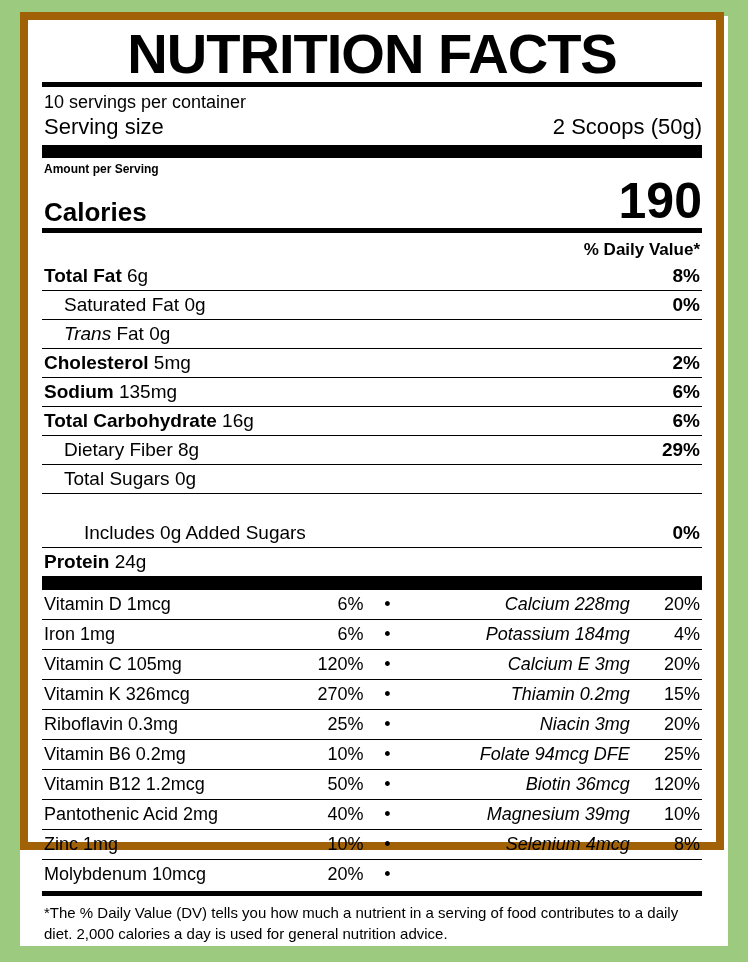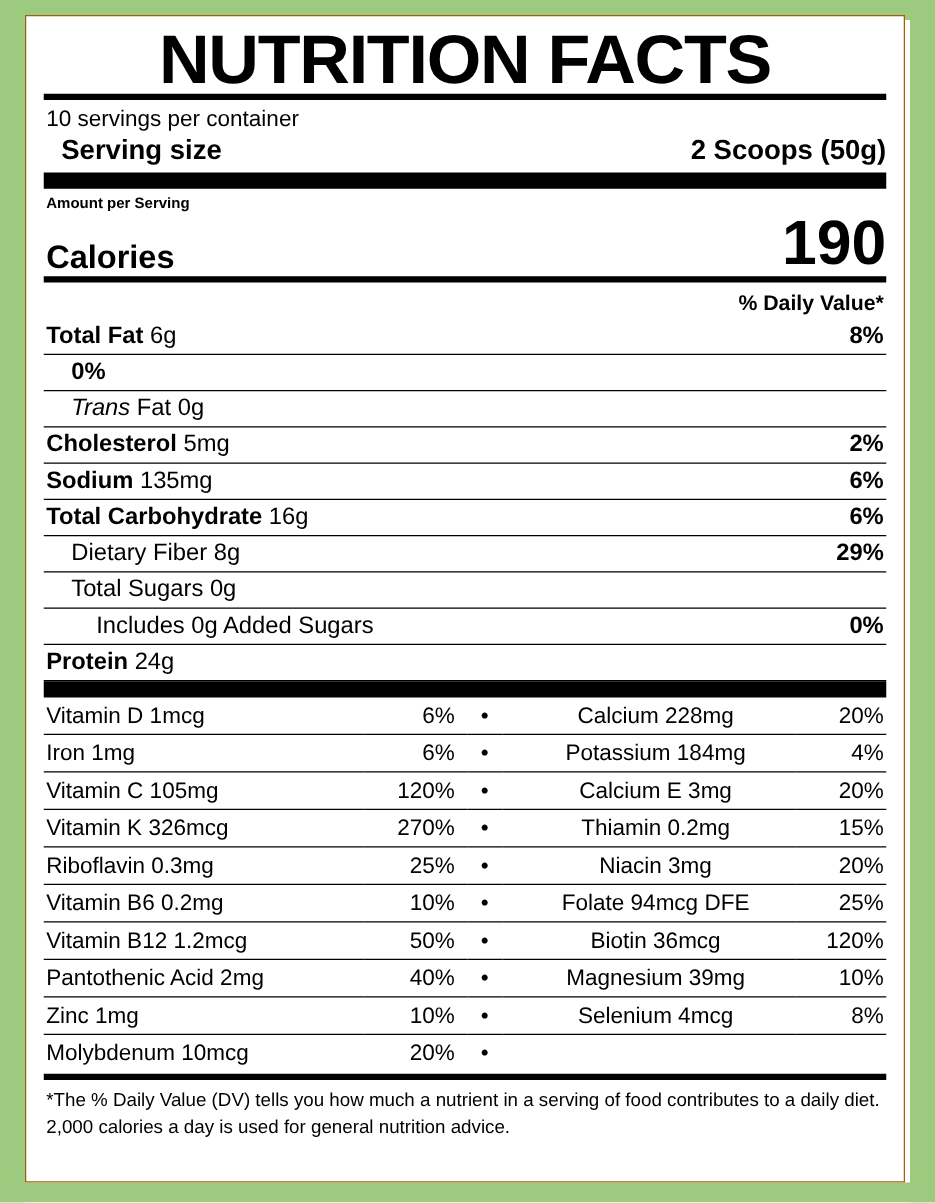--- a/index.html
+++ b/index.html
@@ -28,23 +28,23 @@
   .green-left  { left: 0;   top: 0;   width: 20px;  height: 962px; }
   .green-right { right: 0;  top: 0;   width: 20px;  height: 962px; }
   .green-top   { left: 0;   top: 0;   width: 748px; height: 16px;  }
   .green-bottom{ left: 0;   bottom: 0;width: 748px; height: 16px;  }
 
   .label {
     position: absolute;
     left: 20px;
     top: 12px;
     width: 704px;
-    height: 934px;
+    height: 838px;
     background: #ffffff;
-    border: 1px solid #a16207;
+    border: 8px solid #a16207;
     box-sizing: border-box;
     padding: 6px 14px 8px 14px;
   }
 
   .title {
     font-weight: bold;
     font-size: 55px;
     line-height: 0.95;
     letter-spacing: -1px;
     text-align: center;
@@ -58,23 +58,22 @@
 
   .servings {
     font-size: 18px;
     padding: 5px 0 1px 2px;
   }
   .serving-size-row {
     display: flex;
     justify-content: space-between;
     align-items: baseline;
     font-size: 22px;
-    font-weight: bold;
+    font-weight: normal;
     padding: 0 0 5px 2px;
-    margin-left: 12px;
   }
 
   .amount-per {
     font-size: 12px;
     font-weight: bold;
     padding: 4px 0 0 2px;
   }
   .calories-row {
     display: flex;
     justify-content: space-between;
@@ -104,39 +103,39 @@
     justify-content: space-between;
     align-items: baseline;
     font-size: 19px;
     padding: 3px 2px 3px 2px;
     border-bottom: 1px solid #000;
   }
   .nutrient-row .nm { white-space: nowrap; }
   .nutrient-row .nm b { font-weight: bold; }
   .nutrient-row .dv { font-weight: bold; white-space: nowrap; }
   .indent-1 { padding-left: 22px; }
-  .indent-2 { padding-left: 42px; }
+  .indent-2 { padding-left: 42px; margin-top: 25px; }
   .ital { font-style: italic; }
 
   .vitamins {
     width: 100%;
     border-collapse: collapse;
     font-size: 18px;
   }
   .vitamins td {
     padding: 4px 2px 4px 2px;
     border-bottom: 1px solid #000;
     vertical-align: baseline;
     margin-left: 48px;
   }
   .vitamins tr:last-child td { border-bottom: none; }
   .v-name  { text-align: left; white-space: nowrap; }
   .v-pct   { text-align: right; padding-right: 10px !important; white-space: nowrap; }
   .v-dot   { text-align: center; width: 24px; }
-  .v-name2 { text-align: center; padding-left: 12px !important; white-space: nowrap; }
+  .v-name2 { text-align: right; padding-left: 12px !important; white-space: nowrap; font-style: italic; }
   .v-pct2  { text-align: right; white-space: nowrap; }
 
   .footnote {
     font-size: 15px;
     line-height: 1.35;
     padding: 7px 2px 0 2px;
   }
 </style>
 </head>
 <body>
@@ -172,20 +171,21 @@
     <div class="rule-med"></div>
 
     <div class="dv-head">% Daily Value*</div>
 
     <div id="nutrient-list">
         <div class="nutrient-row">
           <span class="nm"><b>Total Fat</b><span> 6g</span></span>
           <span class="dv">8%</span>
         </div>
         <div class="nutrient-row indent-1">
+          <span class="nm"><span>Saturated Fat</span><span> 0g</span></span>
           <span class="dv">0%</span>
         </div>
         <div class="nutrient-row indent-1">
           <span class="nm"><span class="ital">Trans</span><span> Fat 0g</span></span>
           <span class="dv"></span>
         </div>
         <div class="nutrient-row">
           <span class="nm"><b>Cholesterol</b><span> 5mg</span></span>
           <span class="dv">2%</span>
         </div>

